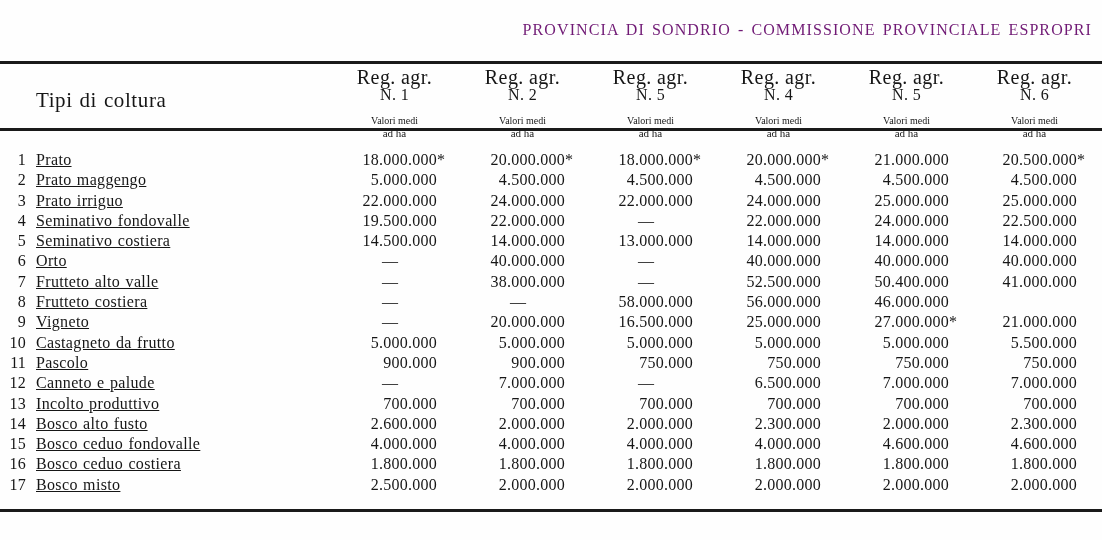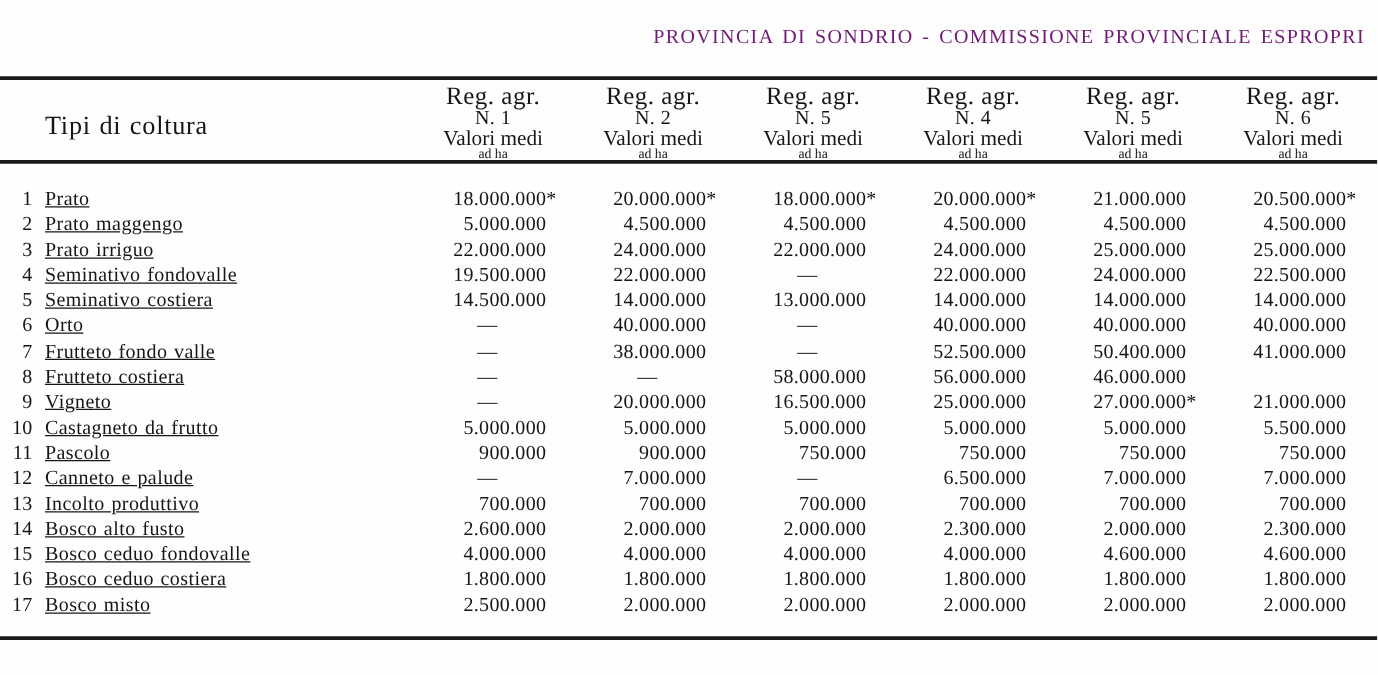--- a/index.html
+++ b/index.html
@@ -55,21 +55,21 @@
     letter-spacing: 0.6px;
     word-spacing: 1px;
   }
   .hc-col {
     text-align: center;
     padding-left: 25px;
     padding-top: 2px;
   }
   .hl1 { font-size: 20px; line-height: 18px; letter-spacing: 0.4px; }
   .hl2 { font-size: 16px; line-height: 17px; letter-spacing: 0.4px; }
-  .hl3 { font-size: 17px; line-height: 13px; margin-top: 1px; }
+  .hl3 { font-size: 10px; line-height: 13px; margin-top: 11px; }
   .hl4 { font-size: 11px; line-height: 12px; }
 
   .tbody {
     position: absolute;
     top: 150px;
     left: 0;
     width: 1102px;
   }
   .trow {
     height: 20.3px;
@@ -215,21 +215,21 @@
         <div class="cell-label">Orto</div>
         <div class="cell-val dash"><span class="vnum">—</span></div>
         <div class="cell-val"><span class="vnum">40.000.000</span></div>
         <div class="cell-val dash"><span class="vnum">—</span></div>
         <div class="cell-val"><span class="vnum">40.000.000</span></div>
         <div class="cell-val"><span class="vnum">40.000.000</span></div>
         <div class="cell-val"><span class="vnum">40.000.000</span></div>
       </div>
       <div class="trow grid-cols">
         <div class="cell-num">7</div>
-        <div class="cell-label">Frutteto fondo valle</div>
+        <div class="cell-label">Frutteto alto valle</div>
         <div class="cell-val dash"><span class="vnum">—</span></div>
         <div class="cell-val"><span class="vnum">38.000.000</span></div>
         <div class="cell-val dash"><span class="vnum">—</span></div>
         <div class="cell-val"><span class="vnum">52.500.000</span></div>
         <div class="cell-val"><span class="vnum">50.400.000</span></div>
         <div class="cell-val"><span class="vnum">41.000.000</span></div>
       </div>
       <div class="trow grid-cols">
         <div class="cell-num">8</div>
         <div class="cell-label">Frutteto costiera</div>

